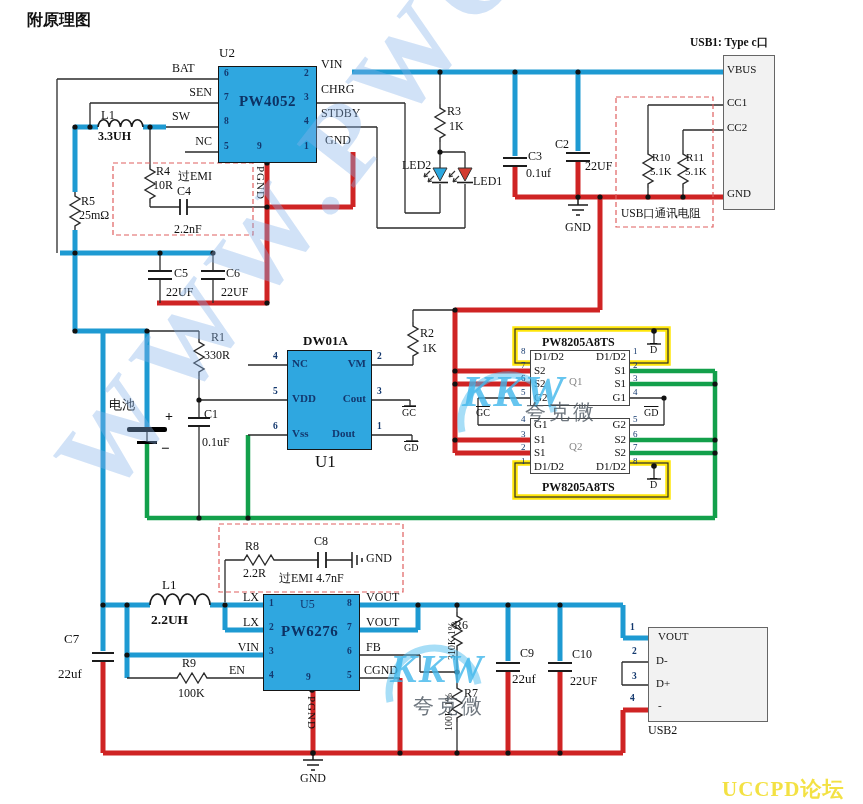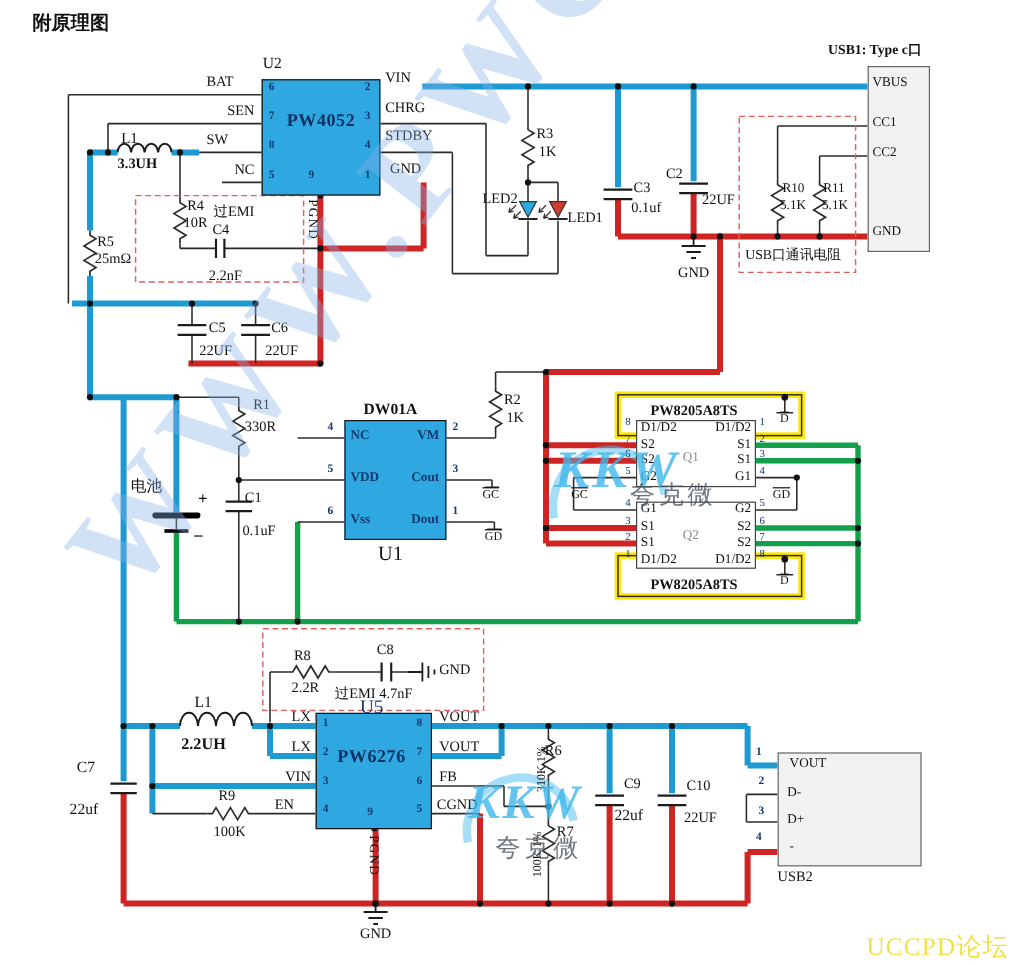--- a/index.html
+++ b/index.html
@@ -19,21 +19,21 @@
   .rot{writing-mode:vertical-rl;letter-spacing:1px}
   .vrt{transform:rotate(-90deg);transform-origin:0 0;font-size:10px}
   .net{font-size:10px;text-decoration:overline}
   .wbg{background:#fff;padding:0 2px;font-weight:bold;font-size:12px;z-index:3}
   .grey{color:#8a8a8a}
   .wm{position:absolute;pointer-events:none;z-index:4}
   .wm-site{font-size:110px;font-weight:bold;color:rgba(135,178,233,.38);letter-spacing:12px;
            transform:rotate(-52deg);transform-origin:0 0}
   .kkw{font-style:italic;font-weight:bold;color:rgba(64,182,235,.8);letter-spacing:2px}
   .kcn{color:rgba(75,85,95,.8);font-size:21px;letter-spacing:3px}
-  .forum{font-size:21px;font-weight:normal;color:#f3e143;letter-spacing:1px}
+  .forum{font-size:21px;font-weight:bold;color:#f3e143;letter-spacing:1px}
 </style>
 </head>
 <body>
 
 <div id="page">
 
 <svg width="863" height="804" viewBox="0 0 863 804">
   <defs>
     <path id="zz" d="M0,0 h4 l3,-5 l6,10 l6,-10 l6,10 l6,-10 l3,5 h4" fill="none" stroke="#2b2b2b" stroke-width="1.4"></path>
   </defs>
@@ -290,21 +290,21 @@
 <div class="lb sm" style="left:685px;top:166px">5.1K</div>
 <div class="lb" style="left:621px;top:207px;font-size:11.5px">USB口通讯电阻</div>
 
 <div class="lb bold" style="left:303px;top:334px;font-size:13px">DW01A</div>
 <div class="lb" style="left:315px;top:453px;font-size:17px">U1</div>
 <div class="lb sm navy bold" style="left:292px;top:358px">NC</div>
 <div class="lb sm navy bold" style="left:292px;top:393px">VDD</div>
 <div class="lb sm navy bold" style="left:292px;top:428px">Vss</div>
 <div class="lb sm navy bold" style="left:332px;top:358px;width:34px;text-align:right">VM</div>
 <div class="lb sm navy bold" style="left:332px;top:393px;width:34px;text-align:right">Cout</div>
-<div class="lb sm navy bold" style="left:332px;top:428px;width:34px;text-align:right">Dout</div>
+<div class="lb sm navy bold" style="left:332px;top:428px;width:34px;">Dout</div>
 <div class="lb pn" style="left:273px;top:352px">4</div>
 <div class="lb pn" style="left:273px;top:387px">5</div>
 <div class="lb pn" style="left:273px;top:422px">6</div>
 <div class="lb pn" style="left:377px;top:352px">2</div>
 <div class="lb pn" style="left:377px;top:387px">3</div>
 <div class="lb pn" style="left:377px;top:422px">1</div>
 <div class="lb net" style="left:402px;top:408px">GC</div>
 <div class="lb net" style="left:404px;top:443px">GD</div>
 <div class="lb" style="left:420px;top:327px">R2</div>
 <div class="lb" style="left:422px;top:342px">1K</div>
@@ -357,21 +357,21 @@
 <div class="lb net" style="left:650px;top:345px">D</div>
 <div class="lb net" style="left:650px;top:480px">D</div>
 
 <div class="lb" style="left:245px;top:540px">R8</div>
 <div class="lb" style="left:243px;top:567px">2.2R</div>
 <div class="lb" style="left:314px;top:535px">C8</div>
 <div class="lb" style="left:279px;top:572px">过EMI</div>
 <div class="lb" style="left:316px;top:572px">4.7nF</div>
 <div class="lb" style="left:366px;top:552px">GND</div>
 
-<div class="lb navy" style="left:300px;top:582px;font-size:16px">U5</div>
+<div class="lb navy" style="left:300px;top:598px;font-size:12px">U5</div>
 <div class="lb part" style="left:281px;top:624px">PW6276</div>
 <div class="lb" style="left:229px;top:591px;width:30px;text-align:right">LX</div>
 <div class="lb" style="left:229px;top:616px;width:30px;text-align:right">LX</div>
 <div class="lb" style="left:229px;top:641px;width:30px;text-align:right">VIN</div>
 <div class="lb" style="left:229px;top:664px;width:30px;text-align:left">EN</div>
 <div class="lb" style="left:366px;top:591px">VOUT</div>
 <div class="lb" style="left:366px;top:616px">VOUT</div>
 <div class="lb" style="left:366px;top:641px">FB</div>
 <div class="lb" style="left:364px;top:664px">CGND</div>
 <div class="lb pn" style="left:269px;top:599px">1</div>

